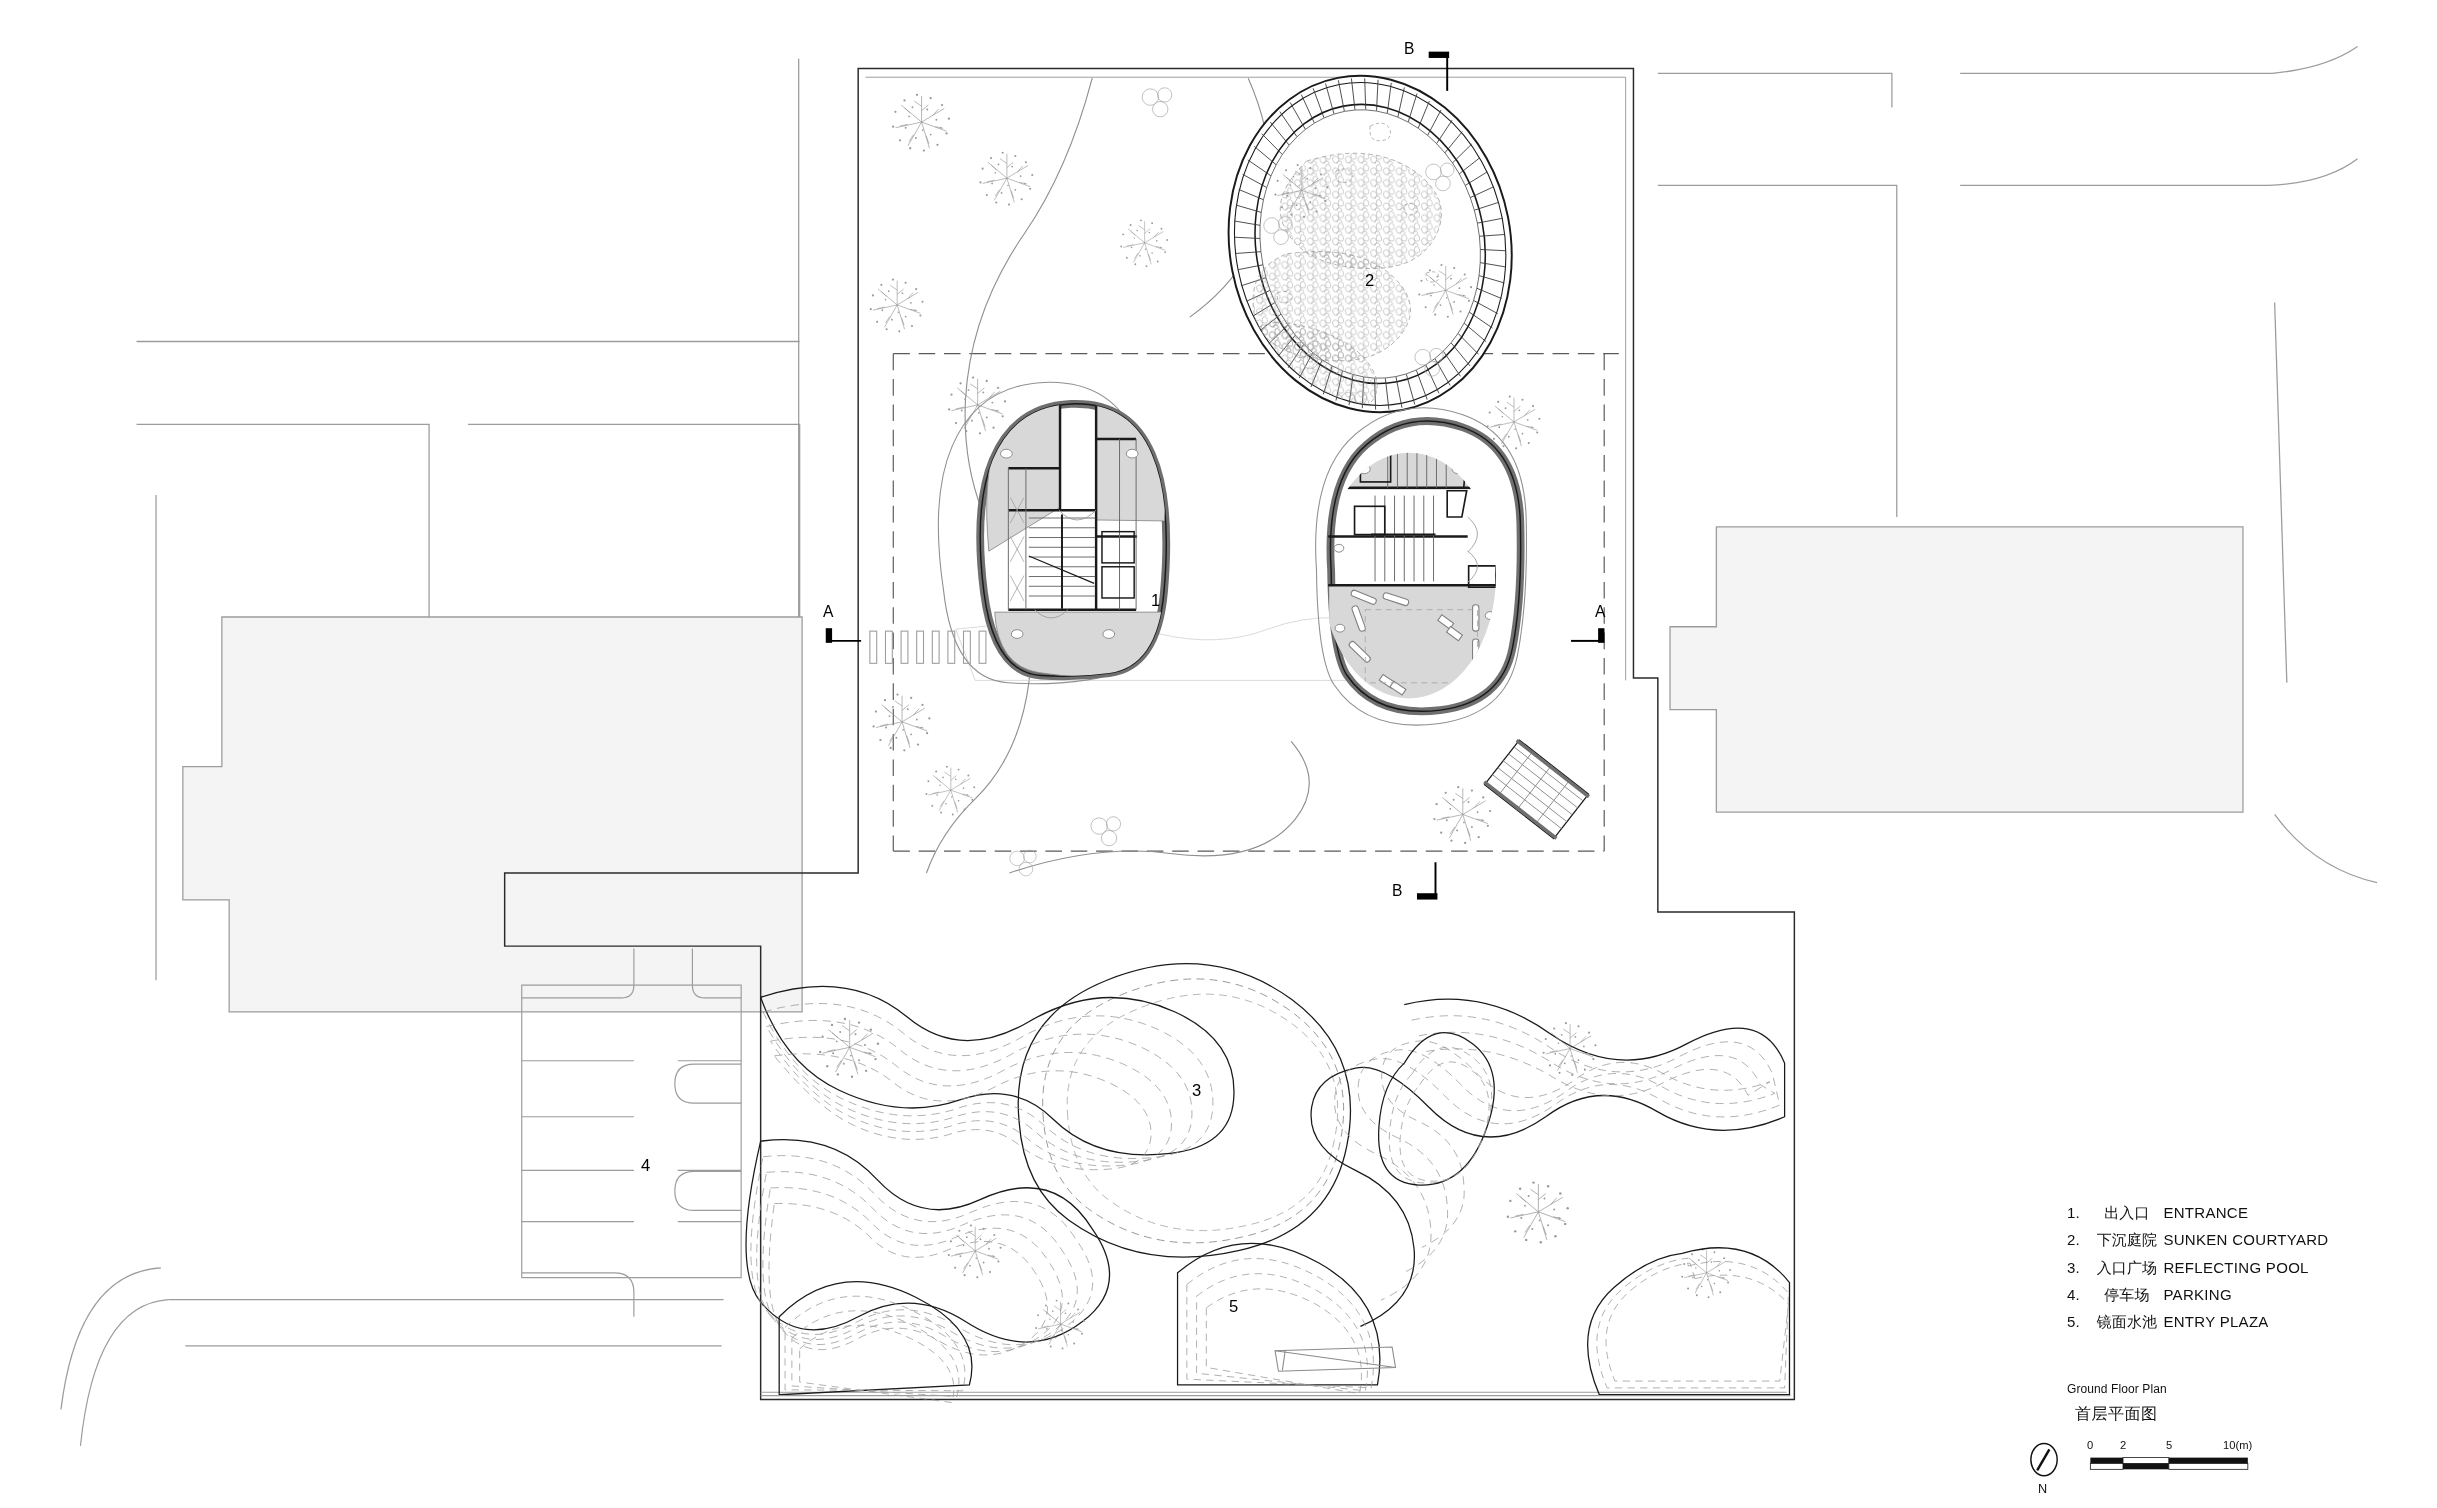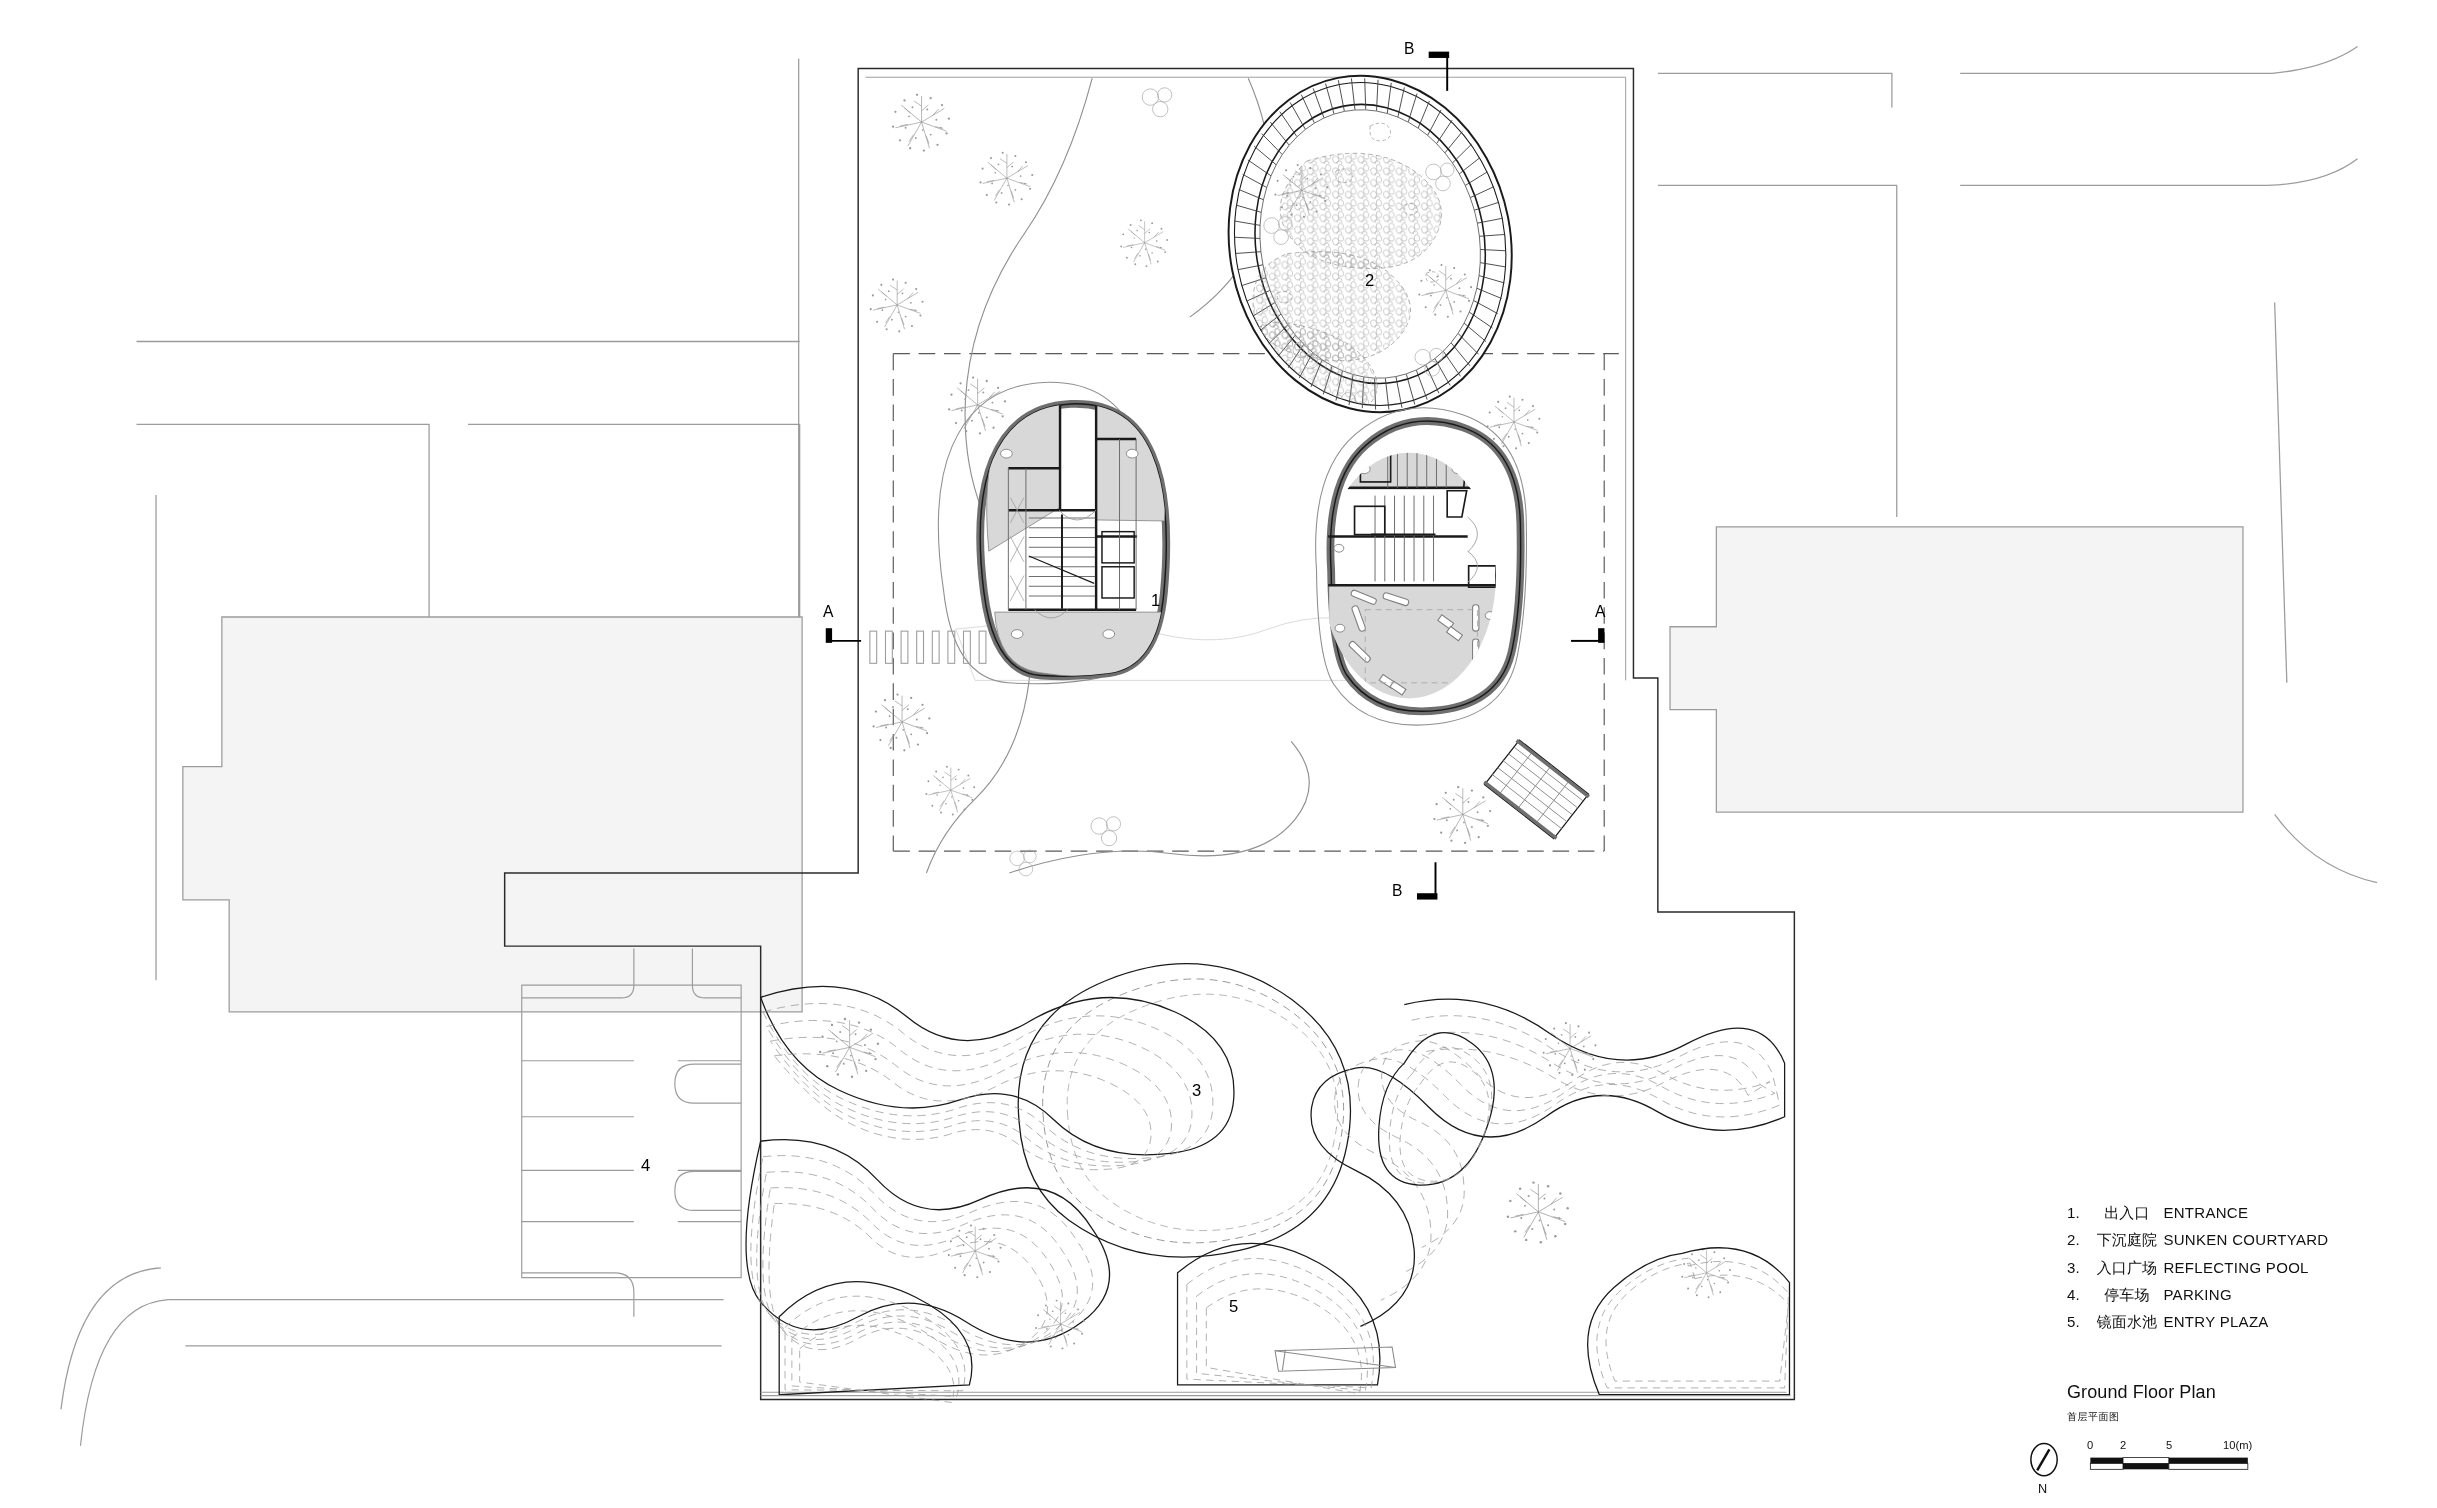--- a/index.html
+++ b/index.html
@@ -8,22 +8,22 @@
   #sheet{position:absolute;inset:0;}
   svg{position:absolute;left:0;top:0;width:2438px;height:1509px;}
 
   .legend{position:absolute;left:2067px;top:1204px;width:302px;}
   .legend-row{display:flex;align-items:baseline;margin-bottom:8.3px;font-size:15px;letter-spacing:0.1px;}
   .legend-num{width:23.4px;flex:0 0 23.4px;}
   .legend-cn{width:73px;flex:0 0 73px;text-align:center;}
   .legend-en{flex:1 1 auto;letter-spacing:0.3px;}
 
   .titleblock{position:absolute;left:2067px;top:1382px;width:312px;}
-  .title-en{font-size:18px;margin:0 0 6.8px 0;letter-spacing:0.1px;}
-  .title-cn{font-size:10px;margin:0;letter-spacing:0.5px;}
+  .title-en{font-size:12px;margin:0 0 6.8px 0;letter-spacing:0.1px;}
+  .title-cn{font-size:16px;margin:8px;letter-spacing:0.5px;}
   .northlabel{position:absolute;left:2038px;top:1482px;font-size:12.7px;}
   .sc-num{position:absolute;font-size:11.2px;}
 
   .callout{position:absolute;font-size:16.6px;color:#000;}
 </style>
 </head>
 <body>
 
 <div id="sheet">
 

